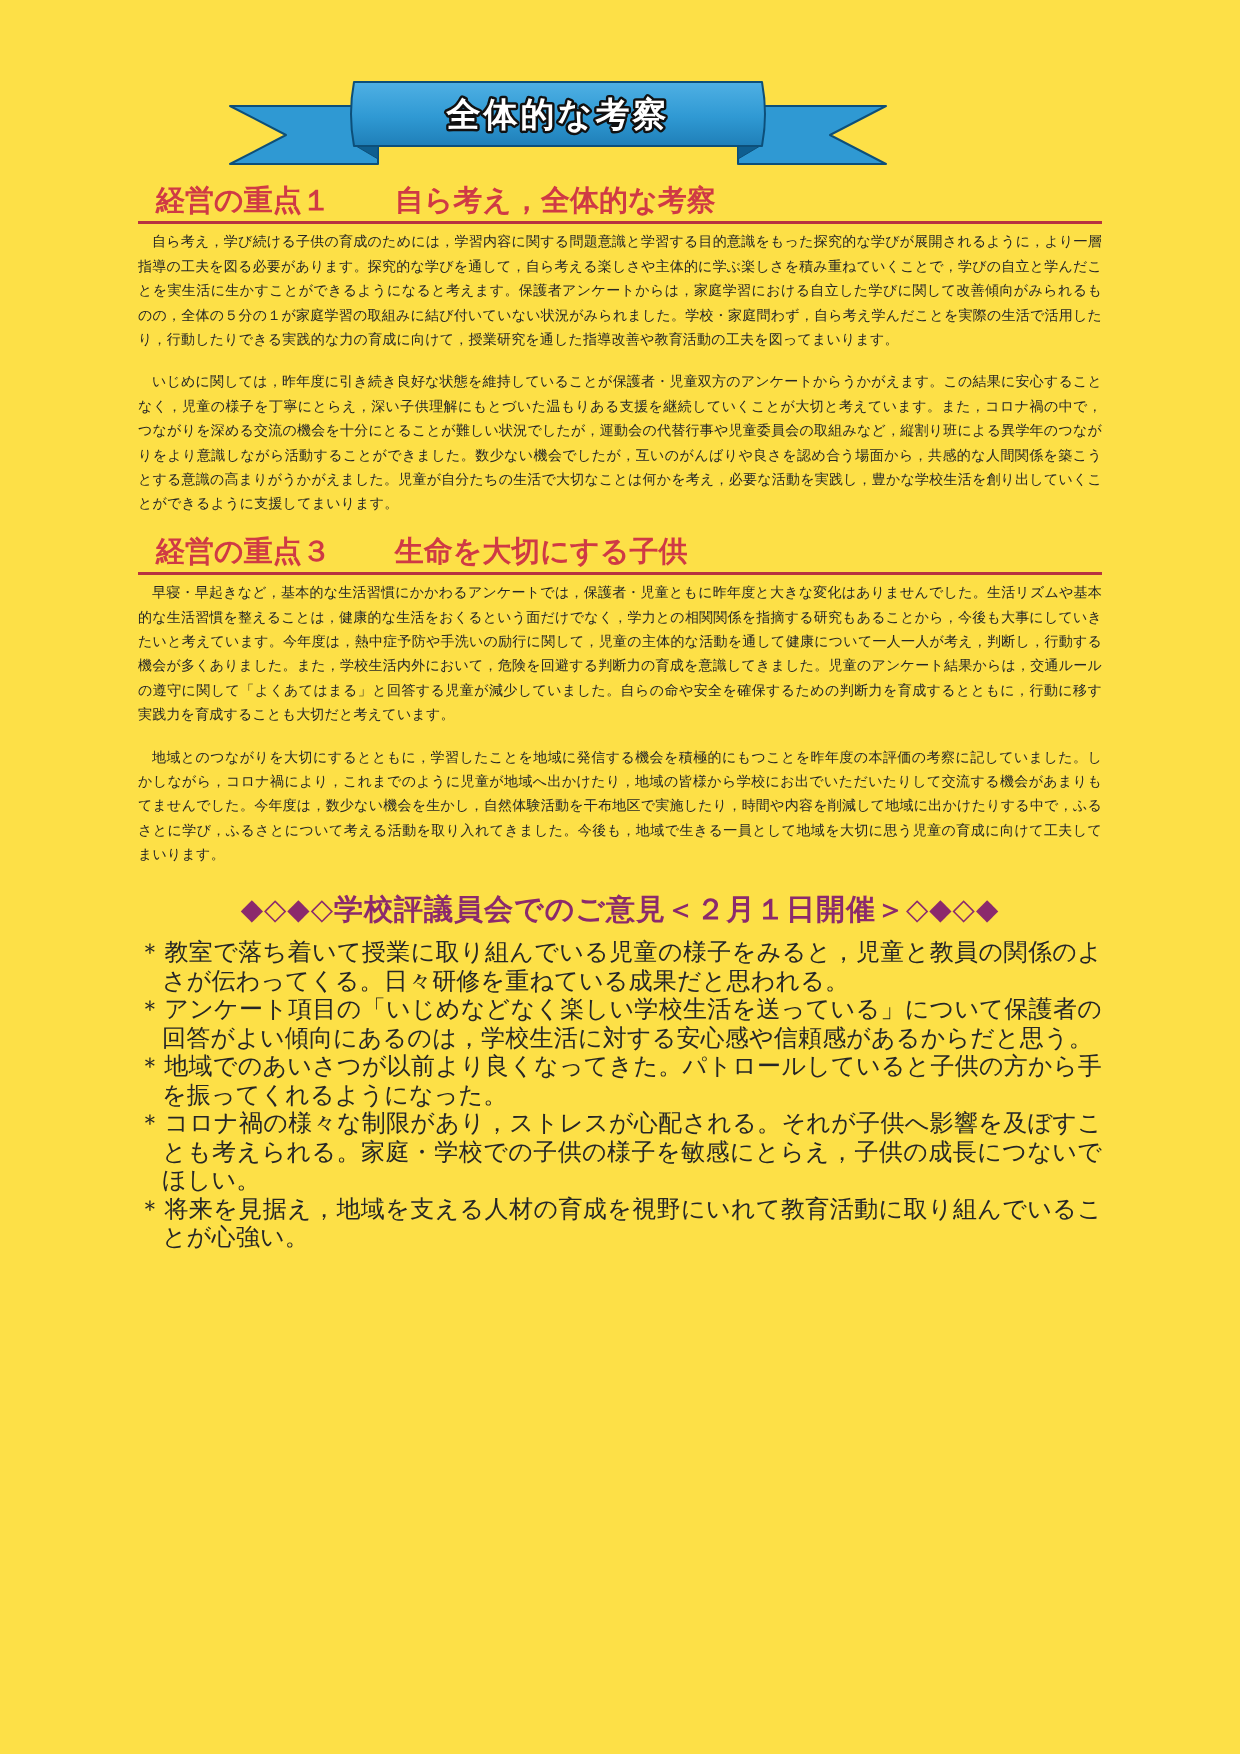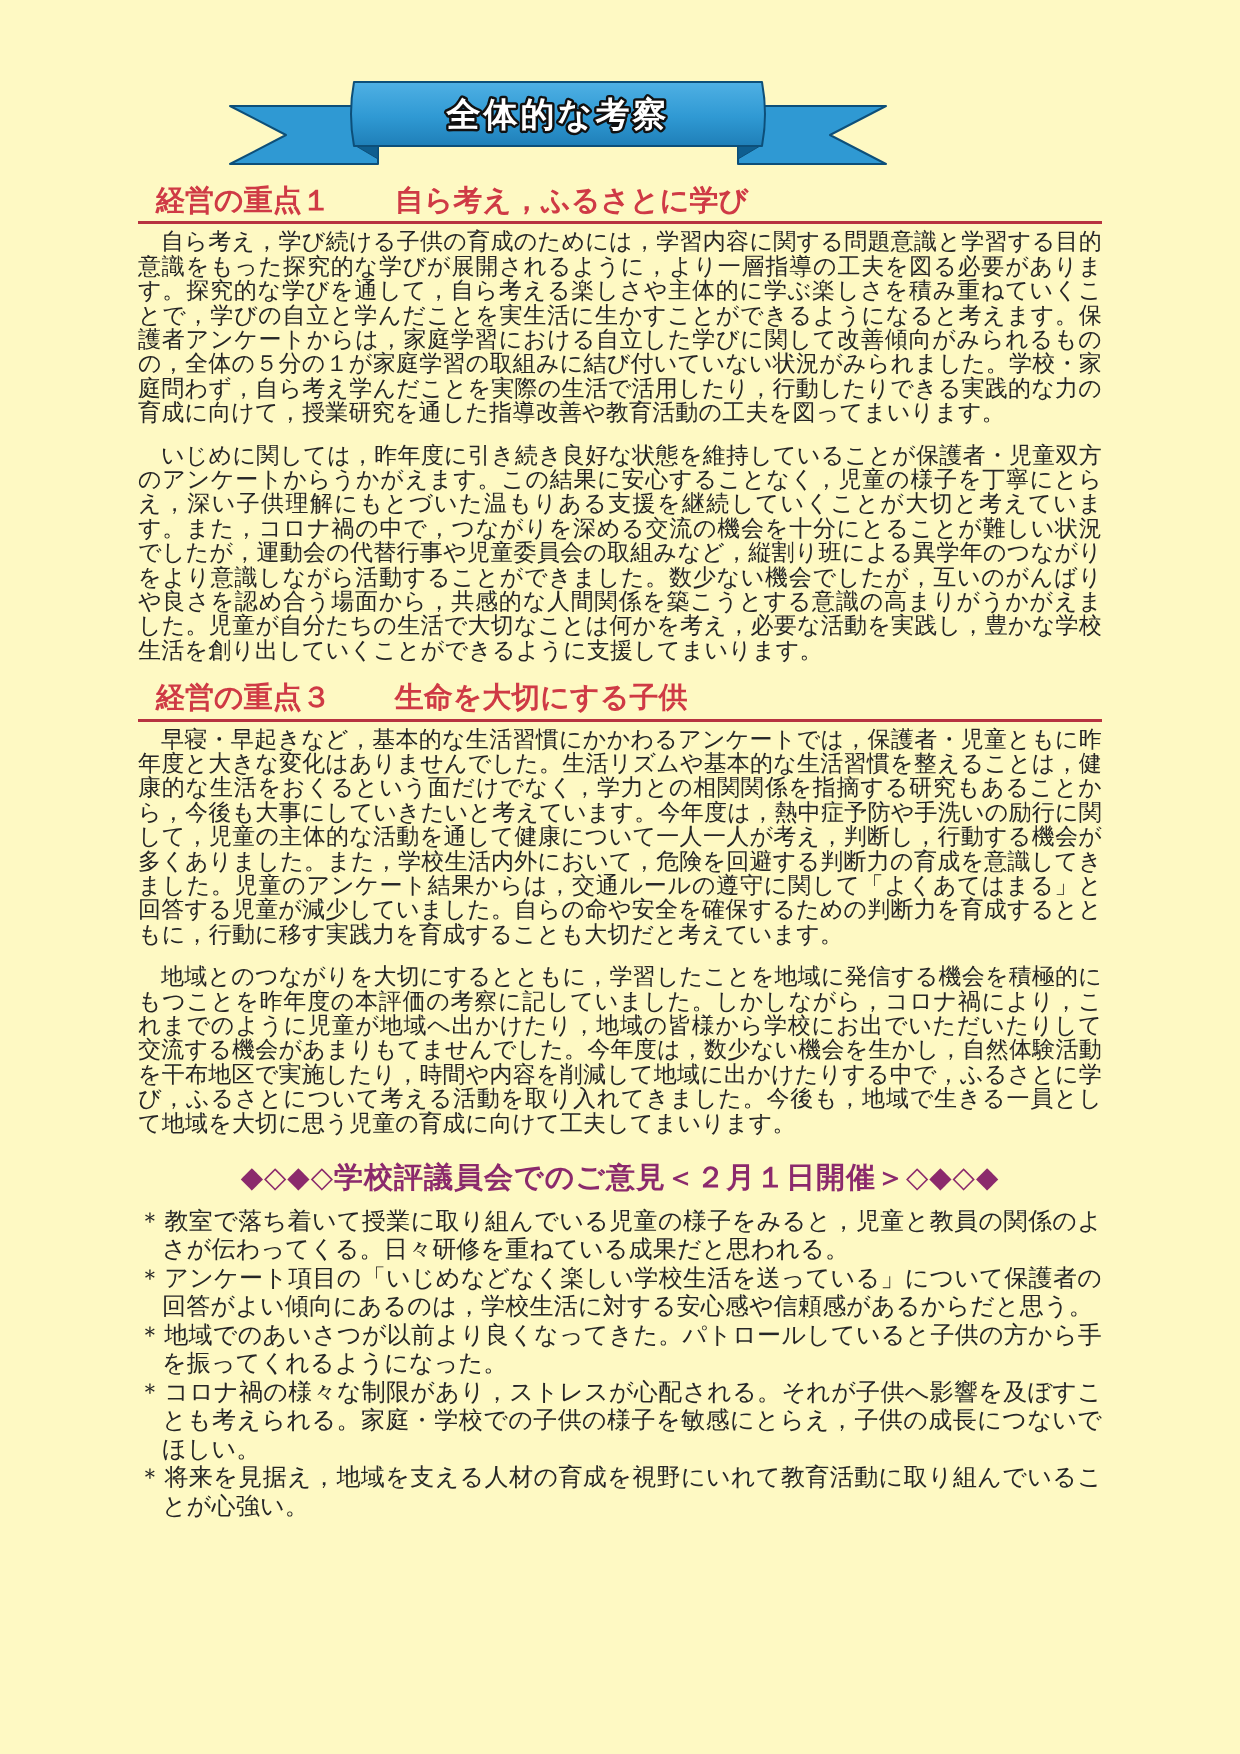--- a/index.html
+++ b/index.html
@@ -5,40 +5,40 @@
   :root{
     --red:#cf3a45;
     --red-rule:#b73340;
     --purple:#8b2a6c;
     --ink:#262626;
   }
   *{box-sizing:border-box;}
   html,body{margin:0;padding:0;background:#e9e9e9;}
   .page{
     width:1240px;height:1754px;margin:0 auto;position:relative;overflow:hidden;
-    background:#fef9c3;color:var(--ink);
+    background:#fde047;color:var(--ink);
     font-family:"Liberation Serif","DejaVu Serif",serif;
   }
   .column{padding:0 138px;}
   
   .ribbon{margin:78px 0 14px 90px;width:660px;height:92px;position:relative;}
   .ribbon svg{display:block;}
   
   .section{margin-bottom:18px;}
   .sec-heading{
     font-family:"Liberation Sans","DejaVu Sans",sans-serif;
     font-weight:bold;font-size:29px;line-height:1.15;
     color:var(--red);
     border-bottom:3px solid var(--red-rule);
     padding:0 0 4px 18px;margin:0 0 6px 0;
     white-space:nowrap;
   }
   .sec-title{margin-left:64px;}
   .sec-body{
-    font-size:23px;line-height:24.4px;letter-spacing:0.2px;
+    font-size:14px;line-height:24.4px;letter-spacing:0.2px;
     text-align:justify;text-indent:1em;margin:0;
   }
   
   .council-heading{
     font-family:"Liberation Sans","DejaVu Sans",sans-serif;
     font-weight:bold;font-size:29px;line-height:1.2;
     color:var(--purple);text-align:center;
     margin:24px 0 12px 0;letter-spacing:1px;white-space:nowrap;
   }
   .council-list{margin:0;}
@@ -69,21 +69,21 @@
         <path d="M128,68 L150,81 L150,68 Z" fill="#0f5e8f" stroke="#0d4f79" stroke-width="1"></path>
         <path d="M532,68 L510,81 L510,68 Z" fill="#0f5e8f" stroke="#0d4f79" stroke-width="1"></path>
         <path d="M126,4 L534,4 Q540,36 534,68 L126,68 Q120,36 126,4 Z" fill="url(#bandGrad)" stroke="#0d4f79" stroke-width="2" stroke-linejoin="round"></path>
         <text x="330" y="48" text-anchor="middle" font-size="34" font-weight="bold" fill="#ffffff" stroke="#111111" stroke-width="5" paint-order="stroke" stroke-linejoin="round" style="font-family:'Liberation Sans','DejaVu Sans',sans-serif;letter-spacing:3px;">全体的な考察</text>
       </svg>
     </div>
 
     <div>
   <div class="section">
     <div class="sec-heading">
-      <span class="sec-label">経営の重点１</span><span class="sec-title">自ら考え，ふるさとに学び</span>
+      <span class="sec-label">経営の重点１</span><span class="sec-title">自ら考え，全体的な考察</span>
     </div>
     <p class="sec-body">自ら考え，学び続ける子供の育成のためには，学習内容に関する問題意識と学習する目的意識をもった探究的な学びが展開されるように，より一層指導の工夫を図る必要があります。探究的な学びを通して，自ら考える楽しさや主体的に学ぶ楽しさを積み重ねていくことで，学びの自立と学んだことを実生活に生かすことができるようになると考えます。保護者アンケートからは，家庭学習における自立した学びに関して改善傾向がみられるものの，全体の５分の１が家庭学習の取組みに結び付いていない状況がみられました。学校・家庭問わず，自ら考え学んだことを実際の生活で活用したり，行動したりできる実践的な力の育成に向けて，授業研究を通した指導改善や教育活動の工夫を図ってまいります。</p>
   </div>
 
   <div class="section">
     <p class="sec-body">いじめに関しては，昨年度に引き続き良好な状態を維持していることが保護者・児童双方のアンケートからうかがえます。この結果に安心することなく，児童の様子を丁寧にとらえ，深い子供理解にもとづいた温もりある支援を継続していくことが大切と考えています。また，コロナ禍の中で，つながりを深める交流の機会を十分にとることが難しい状況でしたが，運動会の代替行事や児童委員会の取組みなど，縦割り班による異学年のつながりをより意識しながら活動することができました。数少ない機会でしたが，互いのがんばりや良さを認め合う場面から，共感的な人間関係を築こうとする意識の高まりがうかがえました。児童が自分たちの生活で大切なことは何かを考え，必要な活動を実践し，豊かな学校生活を創り出していくことができるように支援してまいります。</p>
   </div>
 
   <div class="section">
     <div class="sec-heading">

